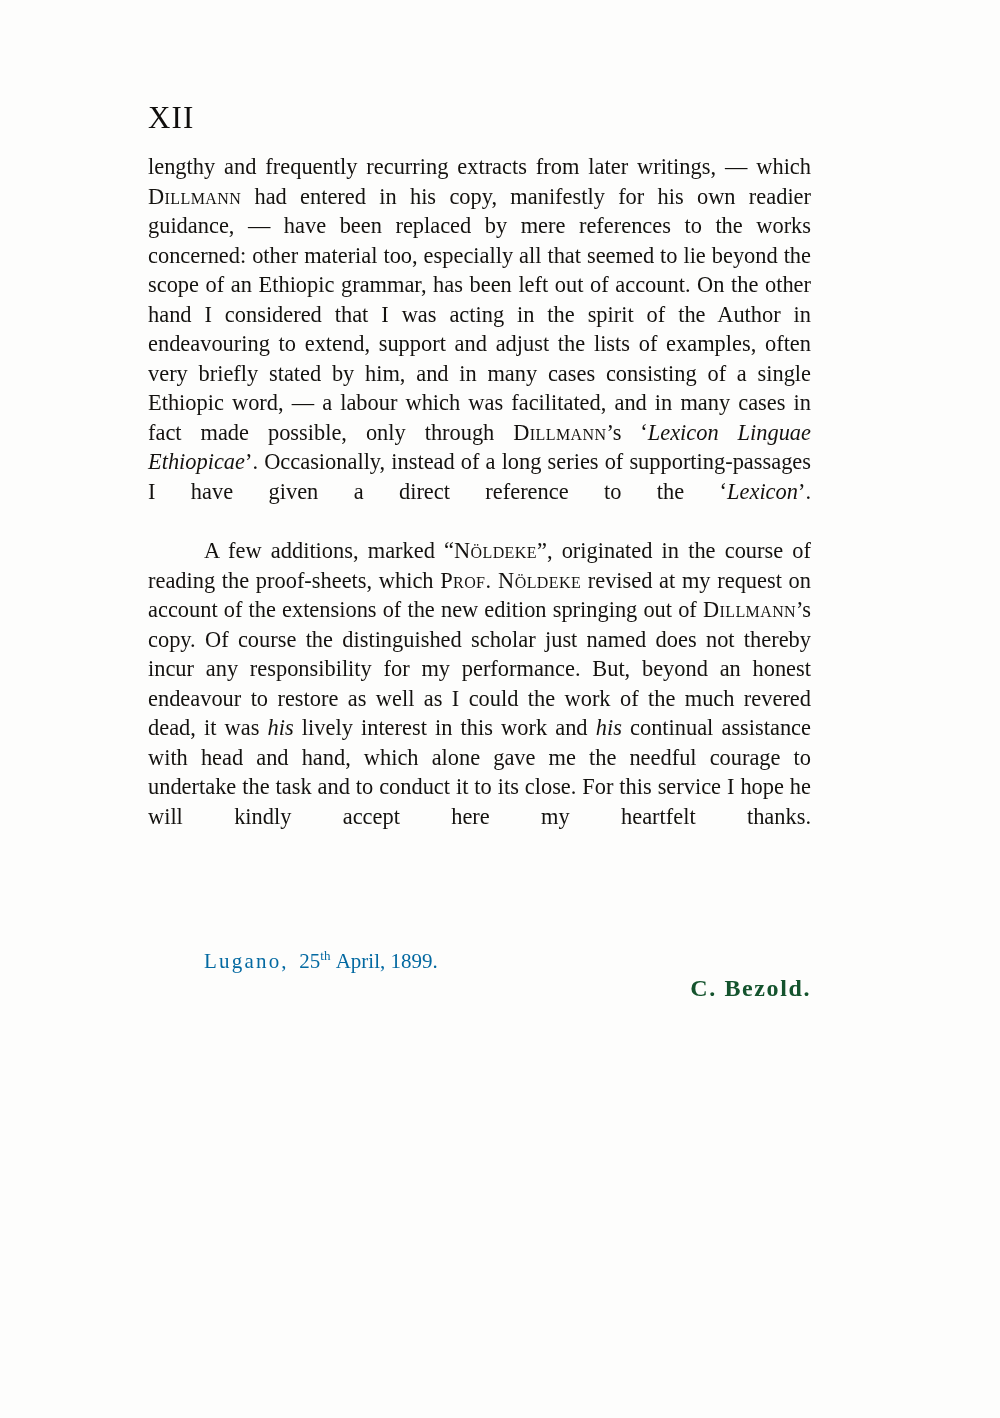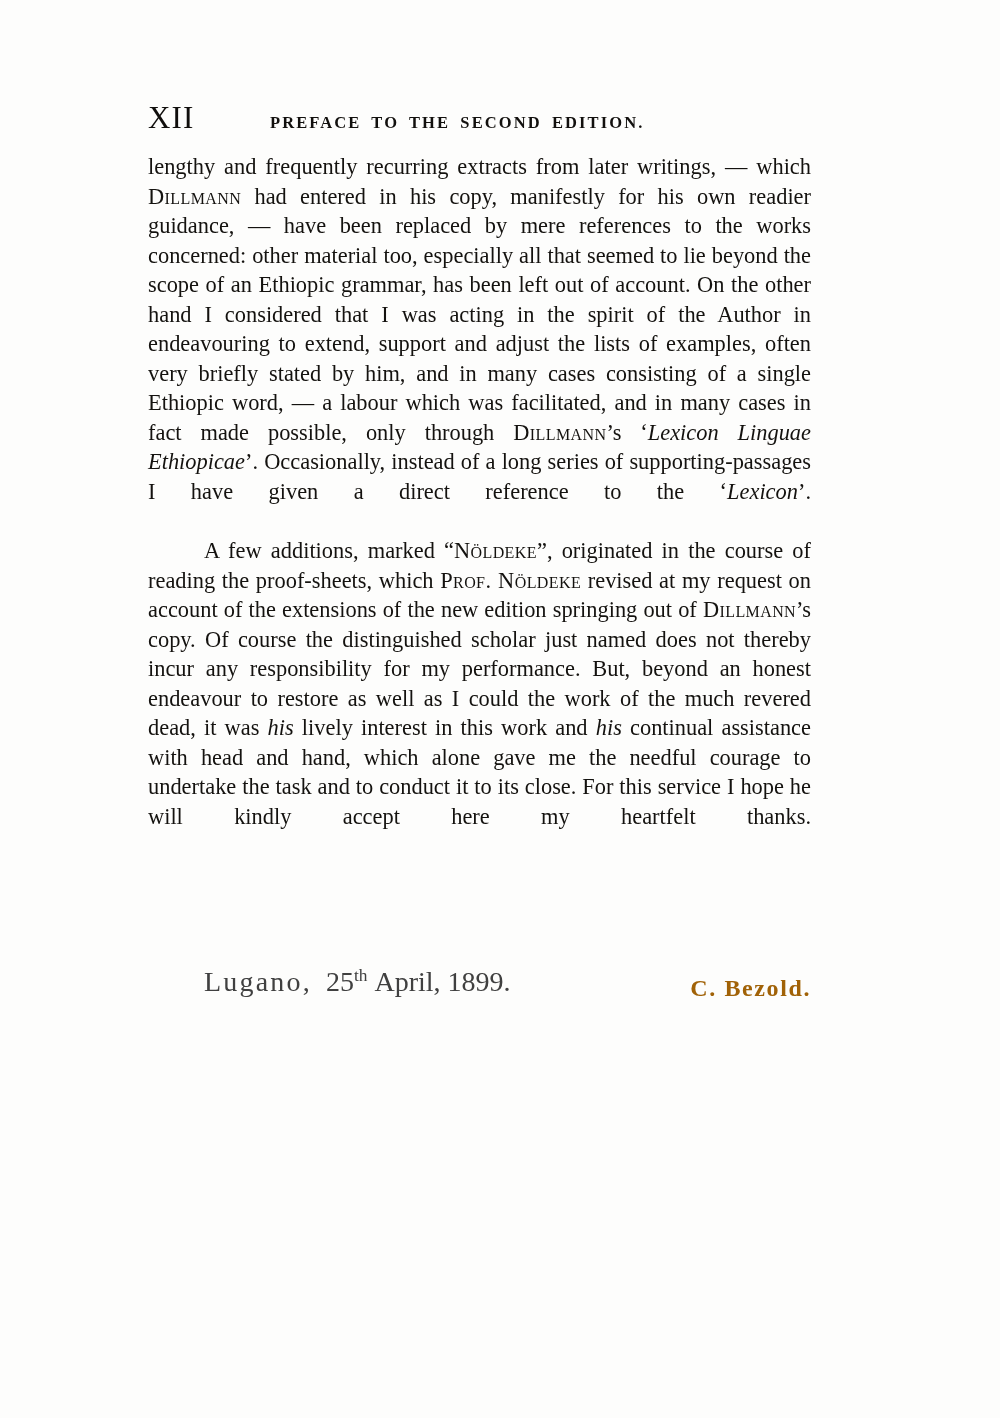--- a/index.html
+++ b/index.html
@@ -82,54 +82,52 @@
     letter-spacing: 0.4px;
     margin-top: 34px;
   }
   .it { font-style: italic; }
 
   
   .place-line {
     position: absolute;
     left: 148px;
     top: 947px;
-    font-size: 28px;
+    font-size: 21px;
     line-height: 29.55px;
-    color: #404040;
-    margin-top: 20px;
+    color: #0369a1;
   }
   .place-indent { display: inline-block; width: 56px; }
   .placename { letter-spacing: 2.2px; }
   .ordsup {
     font-size: 0.62em;
     vertical-align: super;
     line-height: 0;
     letter-spacing: 0;
   }
 
   .signature {
     position: absolute;
     left: 148px;
     top: 975px;
     width: 663px;
     text-align: right;
     font-size: 24px;
     font-weight: 700;
     letter-spacing: 1.6px;
-    color: #a16207;
+    color: #14532d;
   }
 </style>
 </head>
 <body style="background: rgb(253, 253, 252); color: rgb(20, 18, 15);">
 
 <div class="page">
 
   <div class="running-head">
     <span class="folio">XII</span>
-    <span class="head-title">PREFACE TO THE SECOND EDITION.</span>
   </div>
 
   <div class="textblock">
     <p class="para">lengthy and frequently recurring extracts from later writings, — which <span class="sc">Dillmann</span> had entered in his copy, manifestly for his own readier guidance, — have been replaced by mere references to the works concerned: other material too, especially all that seemed to lie beyond the scope of an Ethiopic grammar, has been left out of account. On the other hand I considered that I was acting in the spirit of the Author in endeavouring to extend, support and adjust the lists of examples, often very briefly stated by him, and in many cases consisting of a single Ethiopic word, — a labour which was facilitated, and in many cases in fact made possible, only through <span class="sc">Dillmann</span>’s ‘<span class="it">Lexicon Linguae Ethiopicae</span>’. Occasionally, instead of a long series of supporting-passages I have given a direct reference to the ‘<span class="it">Lexicon</span>’.</p>
     <p class="para indent">A few additions, marked “<span class="sc">Nöldeke</span>”, originated in the course of reading the proof-sheets, which <span class="sc">Prof.</span> <span class="sc">Nöldeke</span> revised at my request on account of the extensions of the new edition springing out of <span class="sc">Dillmann</span>’s copy. Of course the distinguished scholar just named does not thereby incur any responsibility for my perfor­mance. But, beyond an honest endeavour to restore as well as I could the work of the much revered dead, it was <span class="it">his</span> lively in­terest in this work and <span class="it">his</span> continual assistance with head and hand, which alone gave me the needful courage to undertake the task and to conduct it to its close. For this service I hope he will kindly accept here my heartfelt thanks.</p>
   </div>
 
   <div class="place-line">
     <span class="place-indent"></span><span class="placename">Lugano,</span><span>&nbsp;&nbsp;</span><span>25</span><span class="ordsup">th</span><span>&nbsp;</span><span>April, 1899.</span>
   </div>

